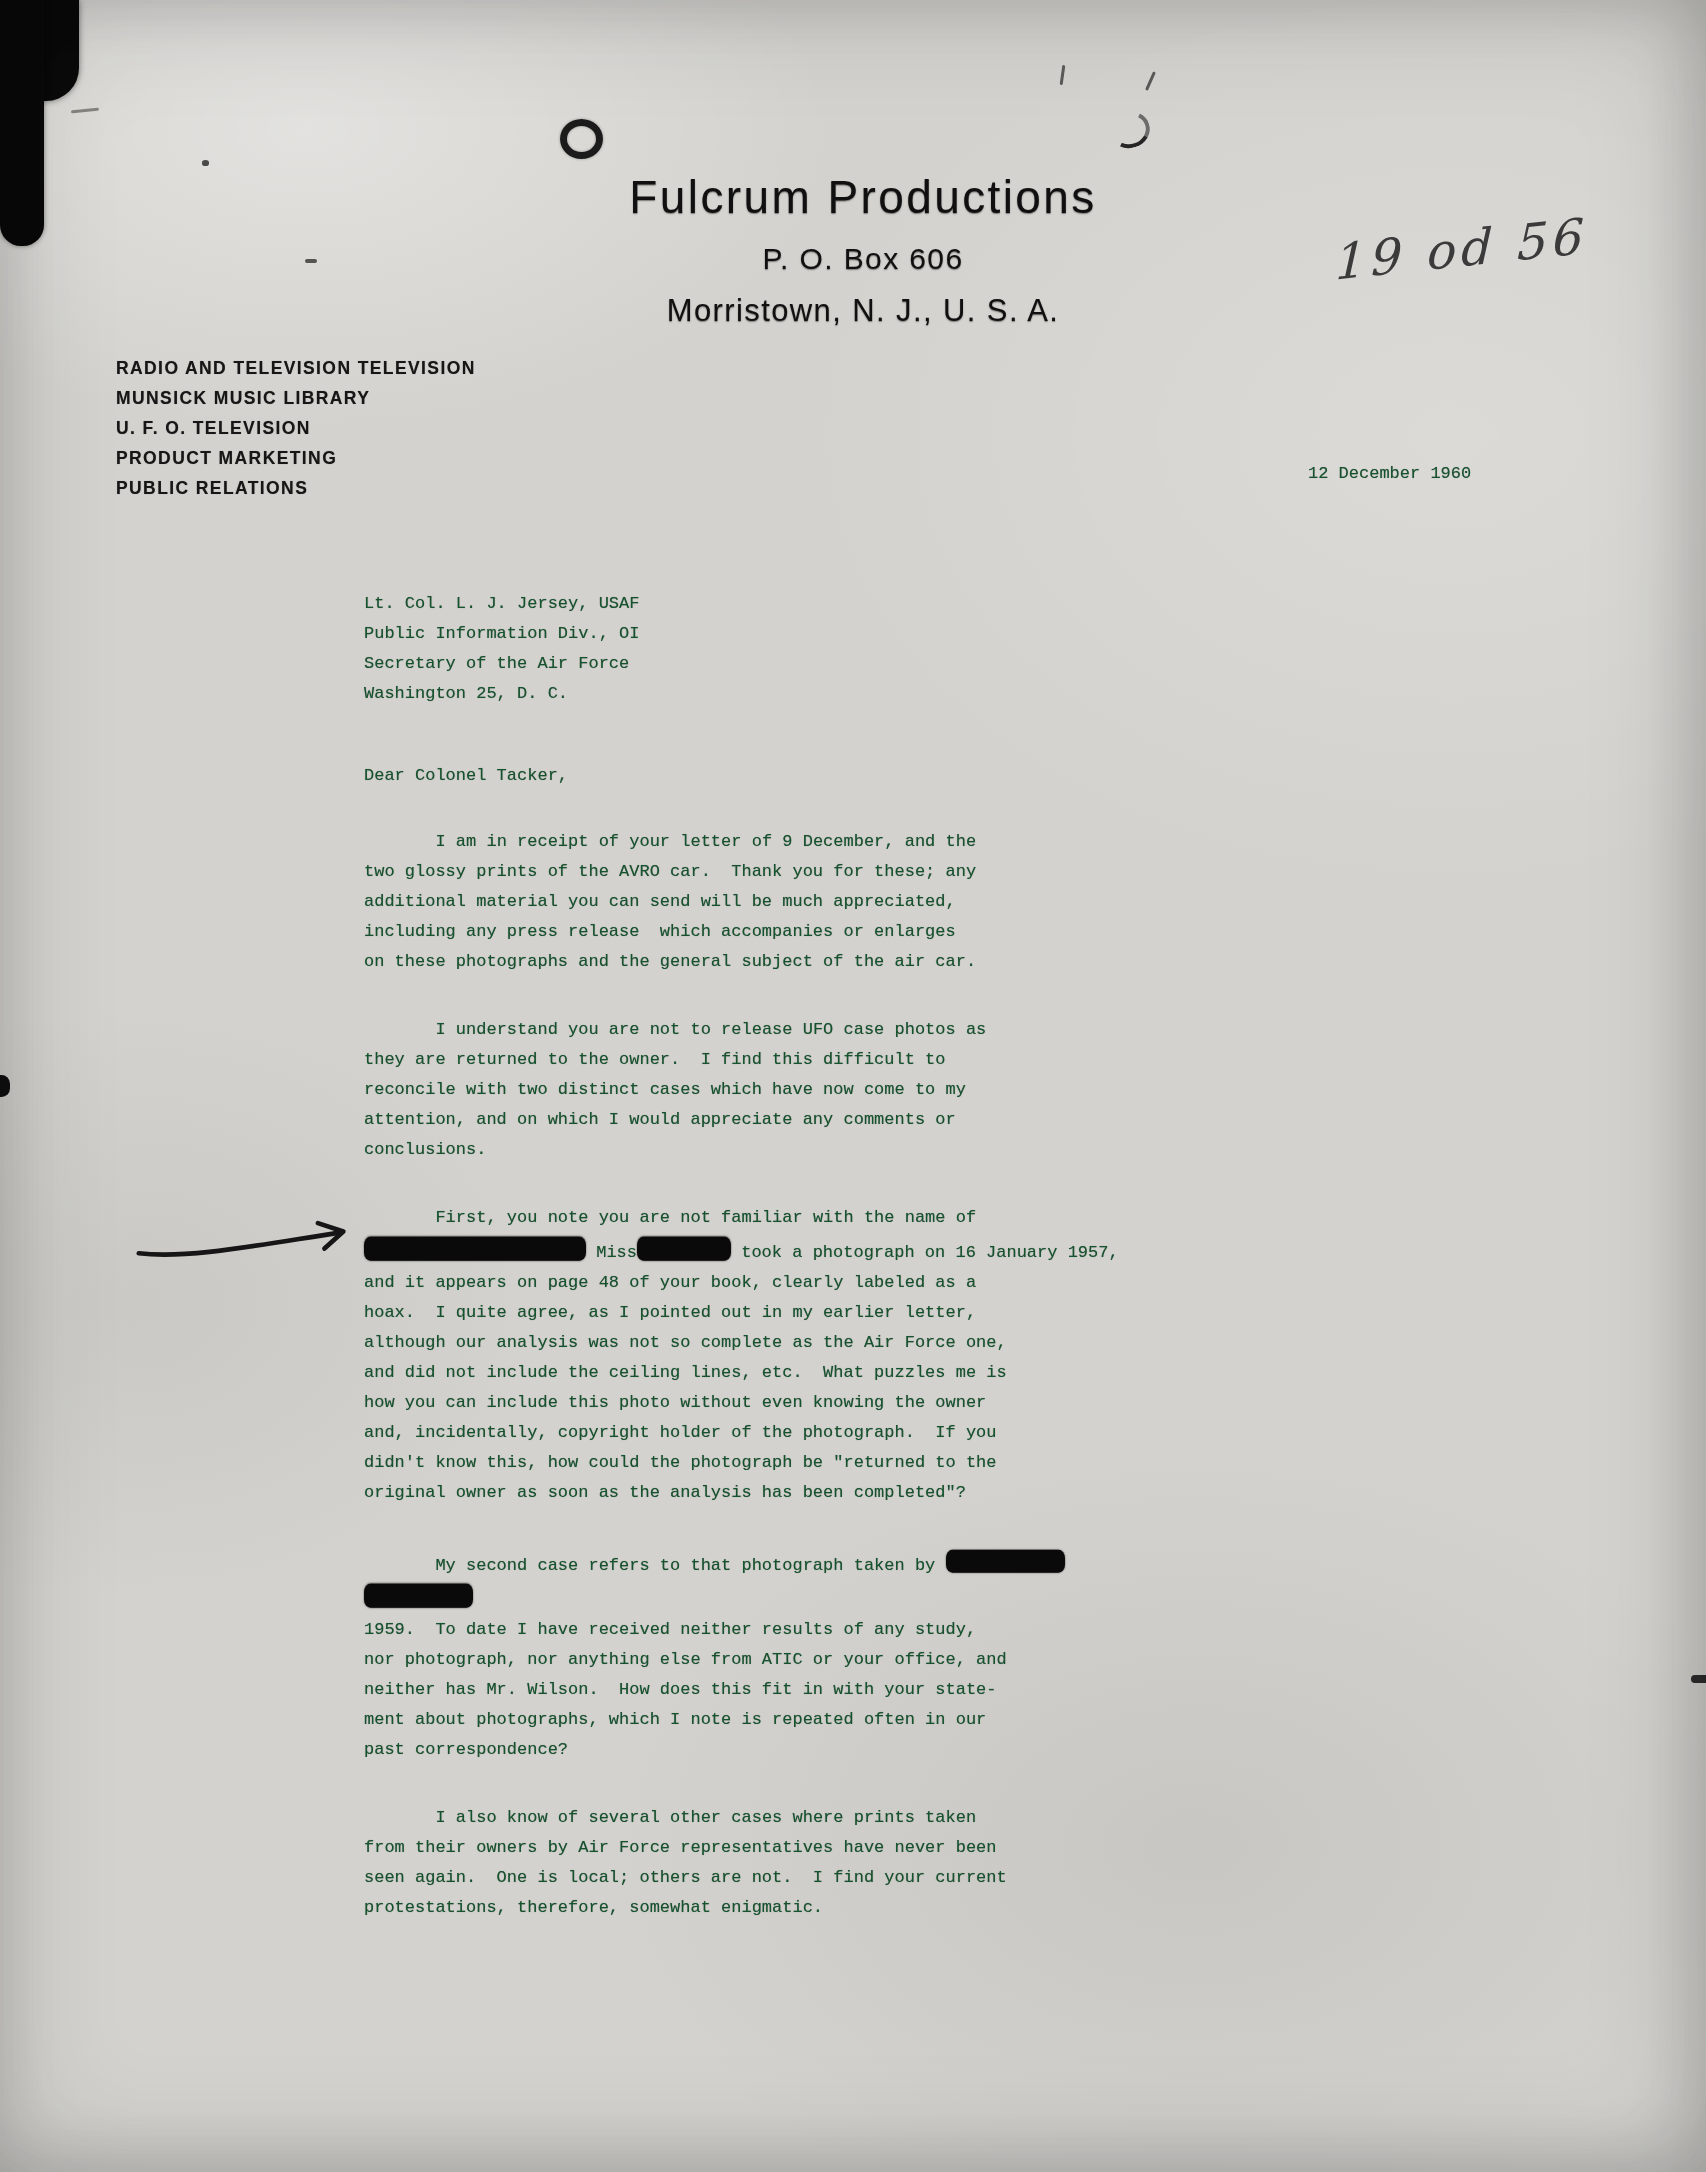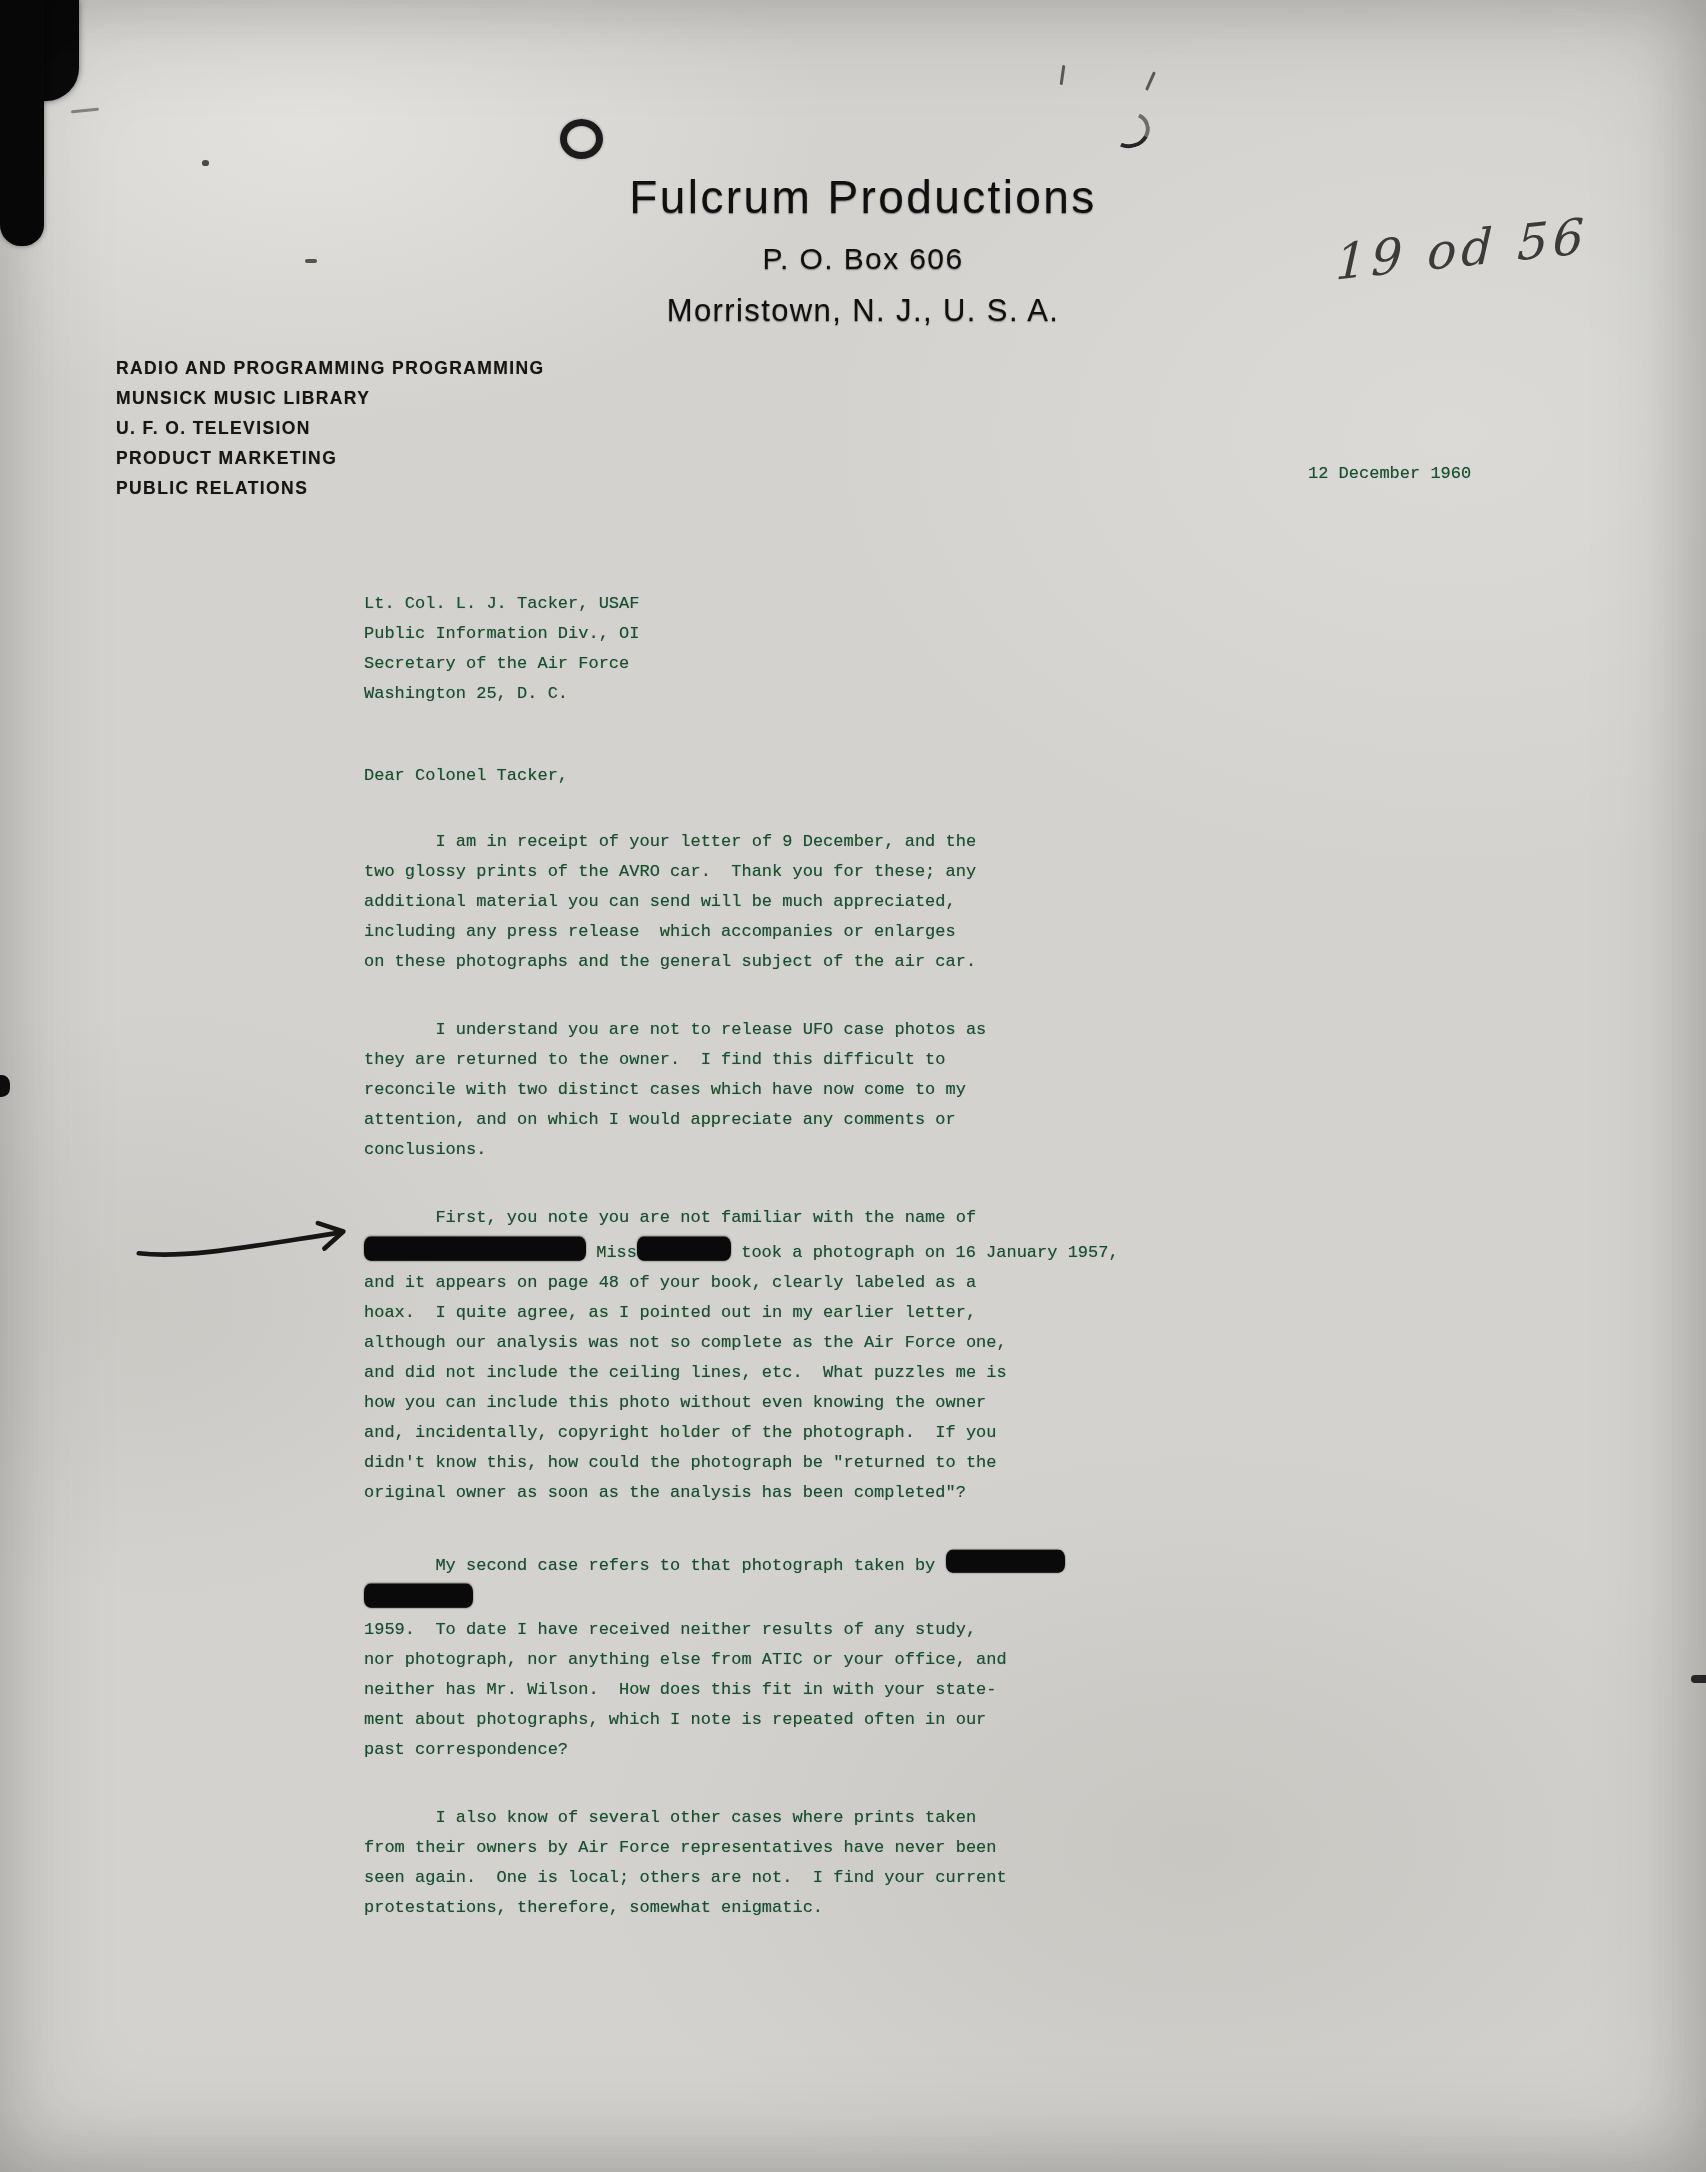--- a/index.html
+++ b/index.html
@@ -114,37 +114,37 @@
 <div class="dot-2"></div>
 <div class="dot-3"></div>
 
 <div class="annotation">19 od 56</div>
 
 <div class="lh-center lh-company">Fulcrum Productions</div>
 <div class="lh-center lh-pobox">P. O. Box 606</div>
 <div class="lh-center lh-city">Morristown, N. J., U. S. A.</div>
 
 <div class="services">
-  <div>RADIO AND PROGRAMMING PROGRAMMING</div>
+  <div>RADIO AND TELEVISION TELEVISION</div>
   <div>MUNSICK MUSIC LIBRARY</div>
   <div>U. F. O. TELEVISION</div>
   <div>PRODUCT MARKETING</div>
   <div>PUBLIC RELATIONS</div>
 </div>
 
 <div class="type date">12 December 1960</div>
 
 <svg class="arrow" viewBox="0 0 486 150" xmlns="http://www.w3.org/2000/svg">
   <path d="M6,100 C110,112 250,84 432,56" fill="none" stroke="#161616" stroke-width="10" stroke-linecap="round"></path>
   <path d="M386,36 L440,54 L400,90" fill="none" stroke="#161616" stroke-width="10" stroke-linecap="round" stroke-linejoin="round"></path>
 </svg>
 
 <div class="letter-body">
   <div class="recipient">
-    <div class="type">Lt. Col. L. J. Tacker, USAF</div>
+    <div class="type">Lt. Col. L. J. Jersey, USAF</div>
     <div class="type">Public Information Div., OI</div>
     <div class="type">Secretary of the Air Force</div>
     <div class="type">Washington 25, D. C.</div>
   </div>
 
   <div class="type salutation">Dear Colonel Tacker,</div>
 
   <div class="type para para-first">       I am in receipt of your letter of 9 December, and the
 two glossy prints of the AVRO car.  Thank you for these; any
 additional material you can send will be much appreciated,

